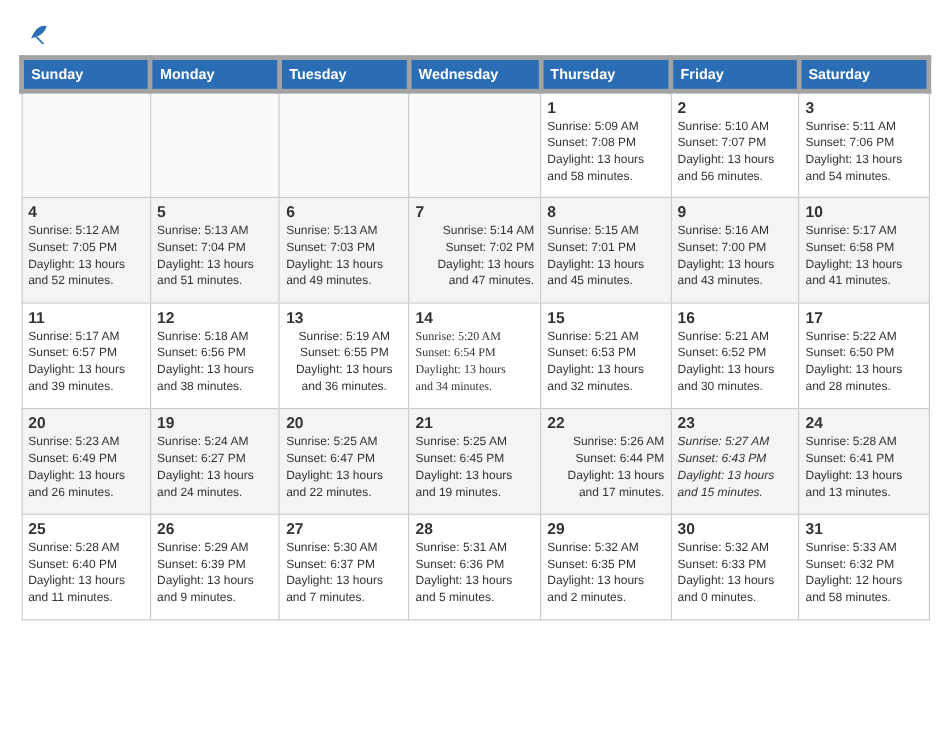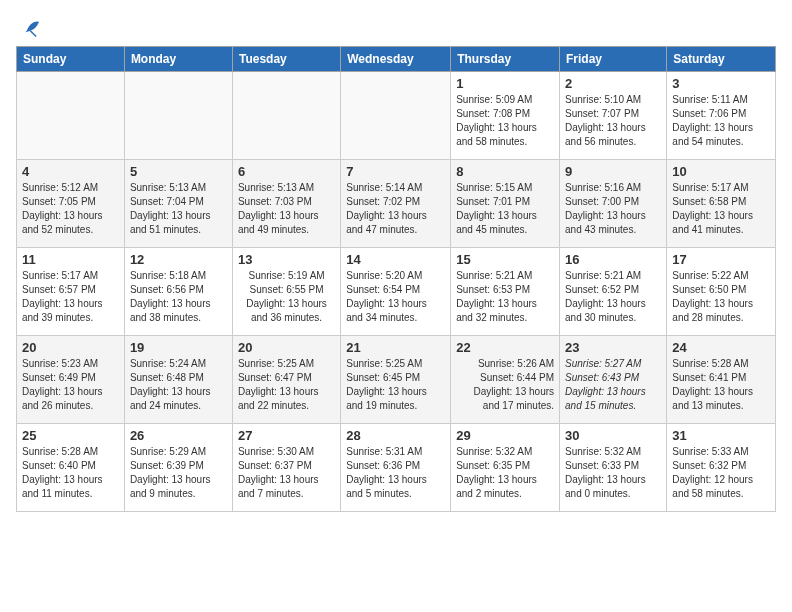--- a/index.html
+++ b/index.html
@@ -53,21 +53,21 @@
       border-collapse: collapse;
       font-size: 11px;
     }
     thead tr th {
       background-color: #2a6db5;
       color: #fff;
       text-align: left;
       padding: 5px 6px;
       font-size: 12px;
       font-weight: bold;
-      border: 1px solid #a3a3a3;
+      border: 4px solid #a3a3a3;
     }
     tbody tr td {
       border: 1px solid #ccc;
       vertical-align: top;
       padding: 4px 5px;
       height: 88px;
       width: 113px;
     }
     tbody tr td.empty {
       background: #f9f9f9;
@@ -168,21 +168,21 @@
         </td>
         <td>
           <span class="day-num">6</span>
           <div class="day-info" style="white-space: pre-line;">Sunrise: 5:13 AM
 Sunset: 7:03 PM
 Daylight: 13 hours
 and 49 minutes.</div>
         </td>
         <td>
           <span class="day-num">7</span>
-          <div class="day-info" style="white-space: pre-line;">Sunrise: 5:14 AM
+          <div class="day-info" style="white-space: pre-line; text-align: right;">Sunrise: 5:14 AM
 Sunset: 7:02 PM
 Daylight: 13 hours
 and 47 minutes.</div>
         </td>
         <td>
           <span class="day-num">8</span>
           <div class="day-info" style="white-space: pre-line;">Sunrise: 5:15 AM
 Sunset: 7:01 PM
 Daylight: 13 hours
 and 45 minutes.</div>
@@ -219,21 +219,21 @@
         </td>
         <td>
           <span class="day-num">13</span>
           <div class="day-info" style="white-space: pre-line; text-align: center;">Sunrise: 5:19 AM
 Sunset: 6:55 PM
 Daylight: 13 hours
 and 36 minutes.</div>
         </td>
         <td>
           <span class="day-num">14</span>
-          <div class="day-info" style="white-space: pre-line;">Sunrise: 5:20 AM
+          <div class="day-info" style="white-space: pre-line; font-family: Liberation Serif, serif;">Sunrise: 5:20 AM
 Sunset: 6:54 PM
 Daylight: 13 hours
 and 34 minutes.</div>
         </td>
         <td>
           <span class="day-num">15</span>
           <div class="day-info" style="white-space: pre-line;">Sunrise: 5:21 AM
 Sunset: 6:53 PM
 Daylight: 13 hours
 and 32 minutes.</div>
@@ -257,21 +257,21 @@
         <td>
           <span class="day-num">20</span>
           <div class="day-info" style="white-space: pre-line;">Sunrise: 5:23 AM
 Sunset: 6:49 PM
 Daylight: 13 hours
 and 26 minutes.</div>
         </td>
         <td>
           <span class="day-num">19</span>
           <div class="day-info" style="white-space: pre-line;">Sunrise: 5:24 AM
-Sunset: 6:48 PM
+Sunset: 6:27 PM
 Daylight: 13 hours
 and 24 minutes.</div>
         </td>
         <td>
           <span class="day-num">20</span>
           <div class="day-info" style="white-space: pre-line;">Sunrise: 5:25 AM
 Sunset: 6:47 PM
 Daylight: 13 hours
 and 22 minutes.</div>
         </td>

